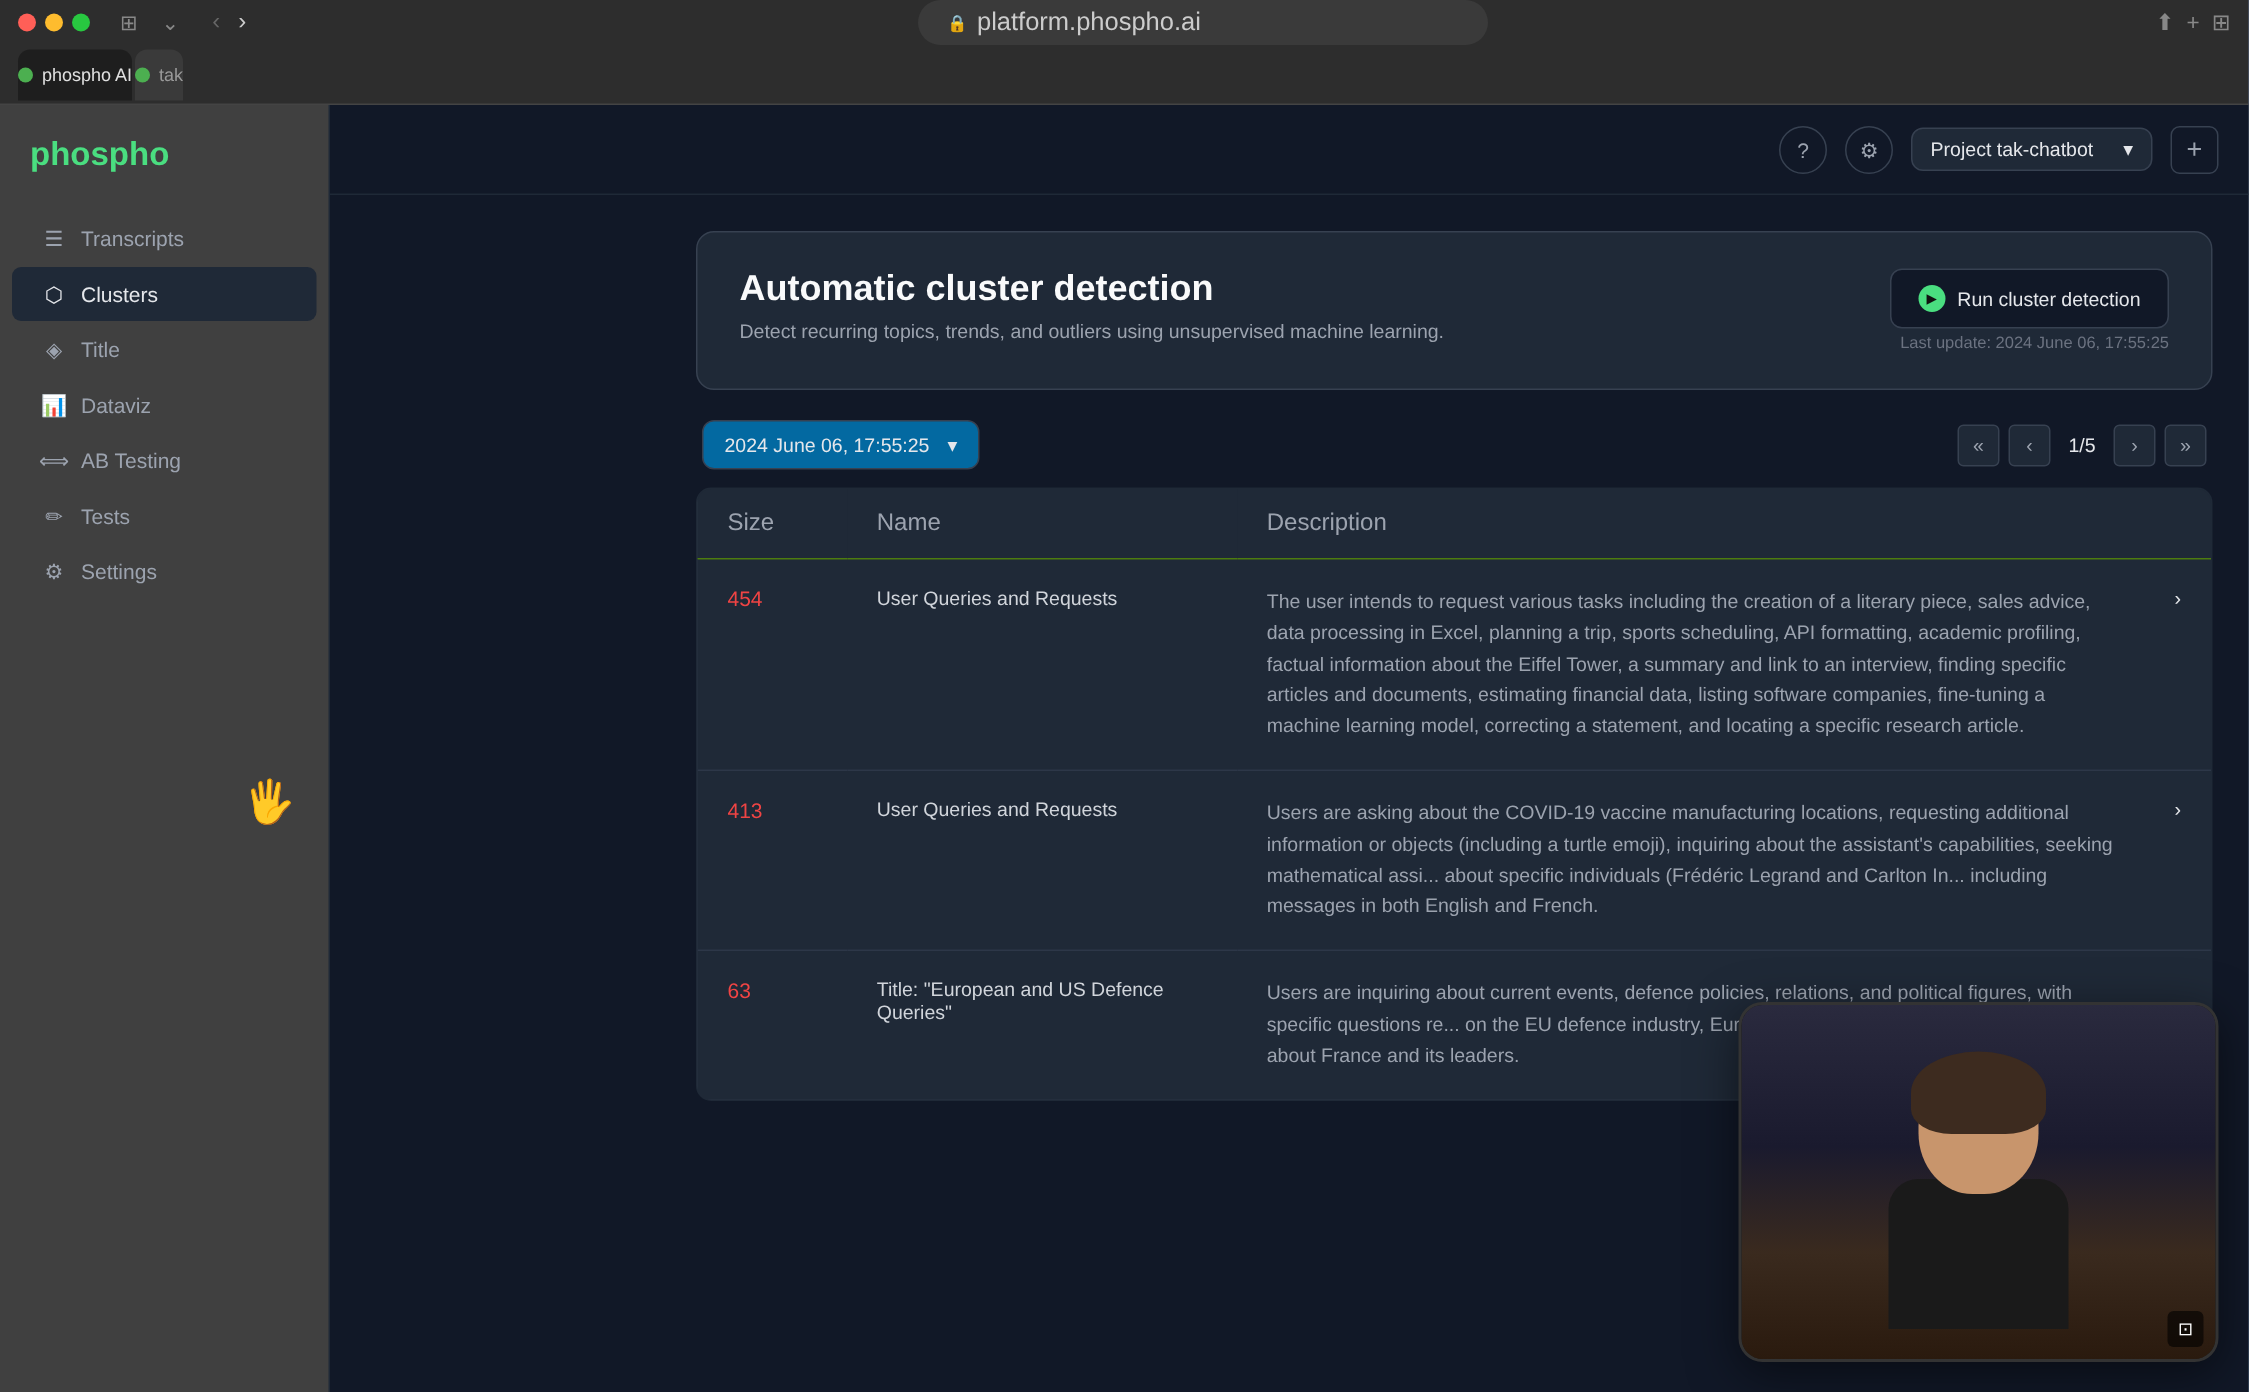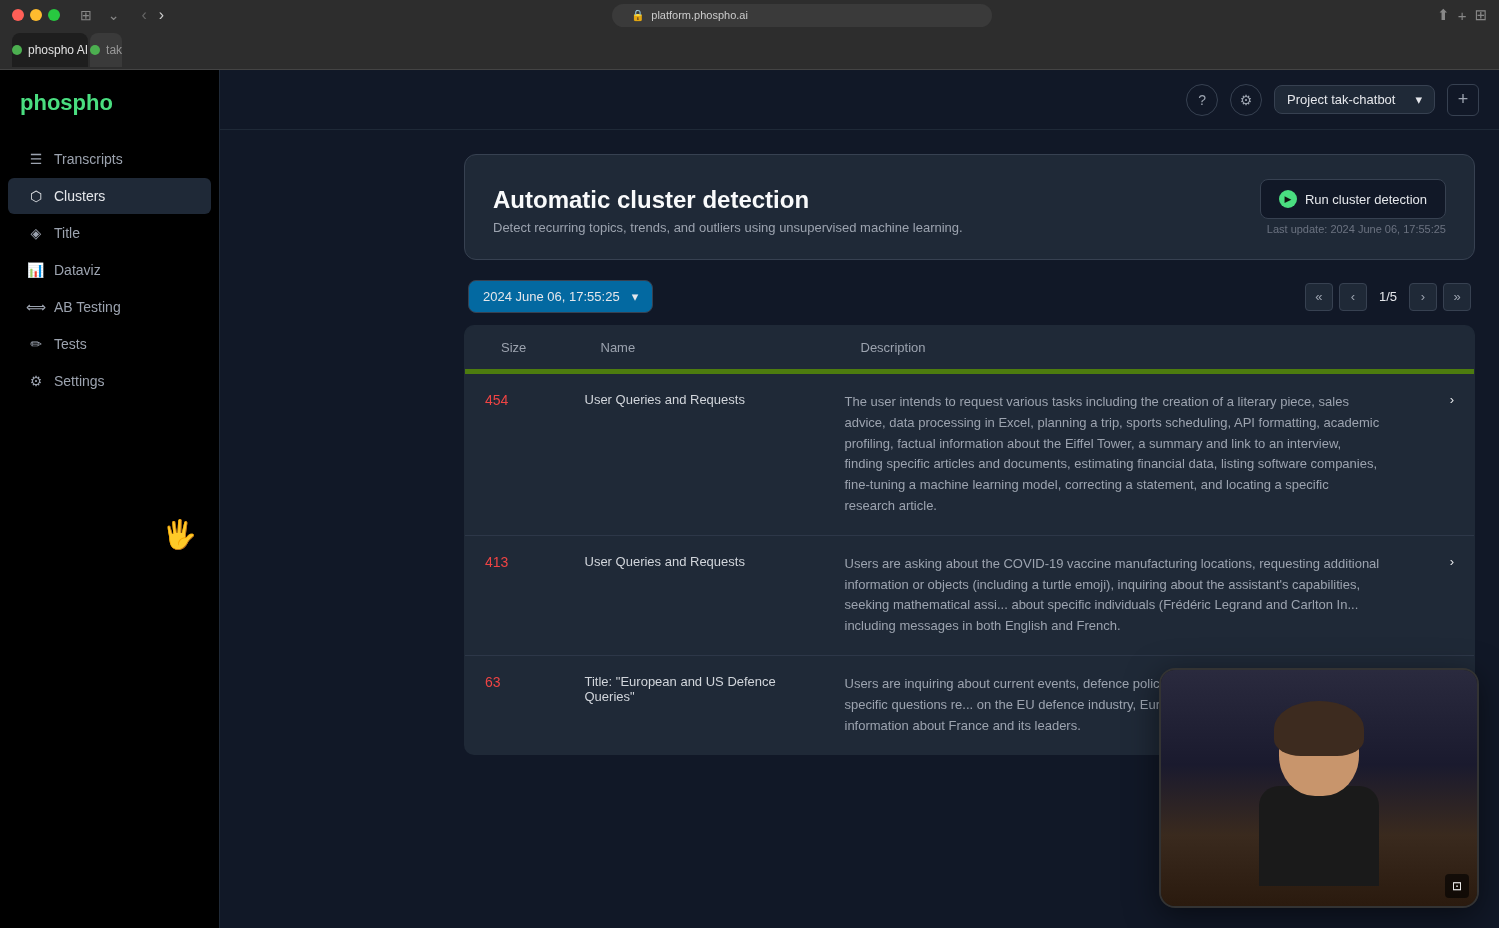--- a/index.html
+++ b/index.html
@@ -92,39 +92,39 @@
 
     .tab-favicon {
       width: 10px;
       height: 10px;
       border-radius: 50%;
       background: #4caf50;
     }
 
     .address-text {
       color: #ccc;
-      font-size: 11px;
+      font-size: 17px;
     }
 
     .lock-icon {
       color: #888;
       font-size: 11px;
     }
 
     
     .app-container {
       display: flex;
       height: calc(928px - 70px);
       background: #111827;
     }
 
     
     .sidebar {
       width: 220px;
-      background: #000000;
+      background: #404040;
       border-right: 1px solid #1f2937;
       padding: 20px 0;
       flex-shrink: 0;
     }
 
     .sidebar-logo {
       padding: 0 20px 24px;
       color: #4ade80;
       font-size: 22px;
       font-weight: 700;
@@ -223,21 +223,21 @@
       overflow-y: auto;
       background: #111827;
     }
 
     
     .page-header {
       background: #1f2937;
       border-radius: 12px;
       padding: 24px 28px;
       display: flex;
-      align-items: flex-end;
+      align-items: flex-start;
       justify-content: space-between;
       margin-bottom: 20px;
       border: 1px solid #374151;
     }
 
     .page-title {
       color: #f9fafb;
       font-size: 24px;
       font-weight: 700;
       margin-bottom: 6px;
@@ -334,26 +334,26 @@
       width: 100%;
       border-collapse: collapse;
       background: #1f2937;
       border-radius: 10px;
       overflow: hidden;
       border: 1px solid #374151;
     }
 
     .cluster-table th {
       text-align: left;
-      padding: 14px 36px;
+      padding: 14px 20px;
       color: #9ca3af;
-      font-size: 13px;
+      font-size: 16px;
       font-weight: 500;
       background: #1f2937;
-      border-bottom: 5px solid #4d7c0f;
+      border-bottom: 1px solid #4d7c0f;
     }
 
     .cluster-table td {
       padding: 18px 20px;
       color: #e5e7eb;
       font-size: 13px;
       vertical-align: top;
       border-bottom: 1px solid #2d3748;
     }
 

